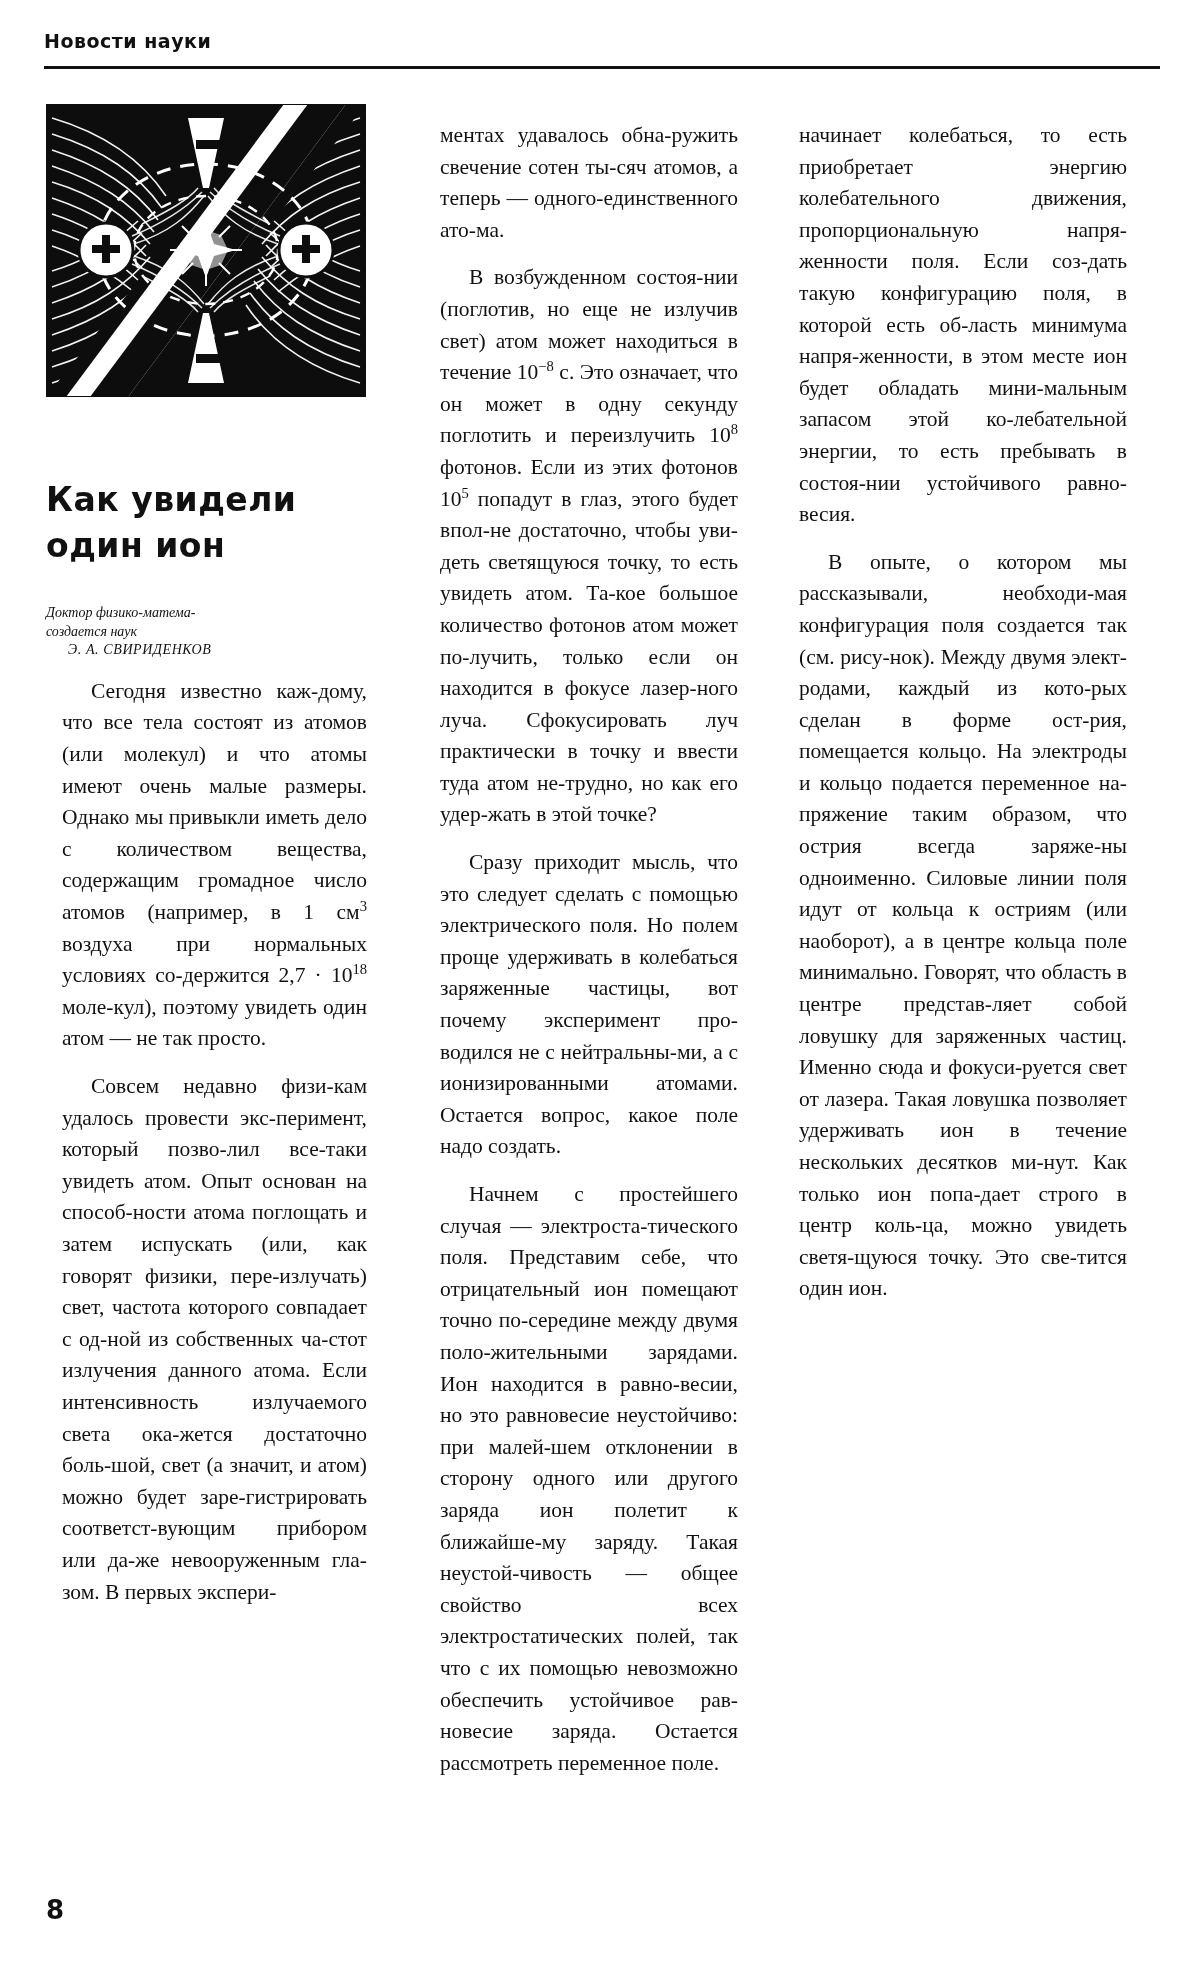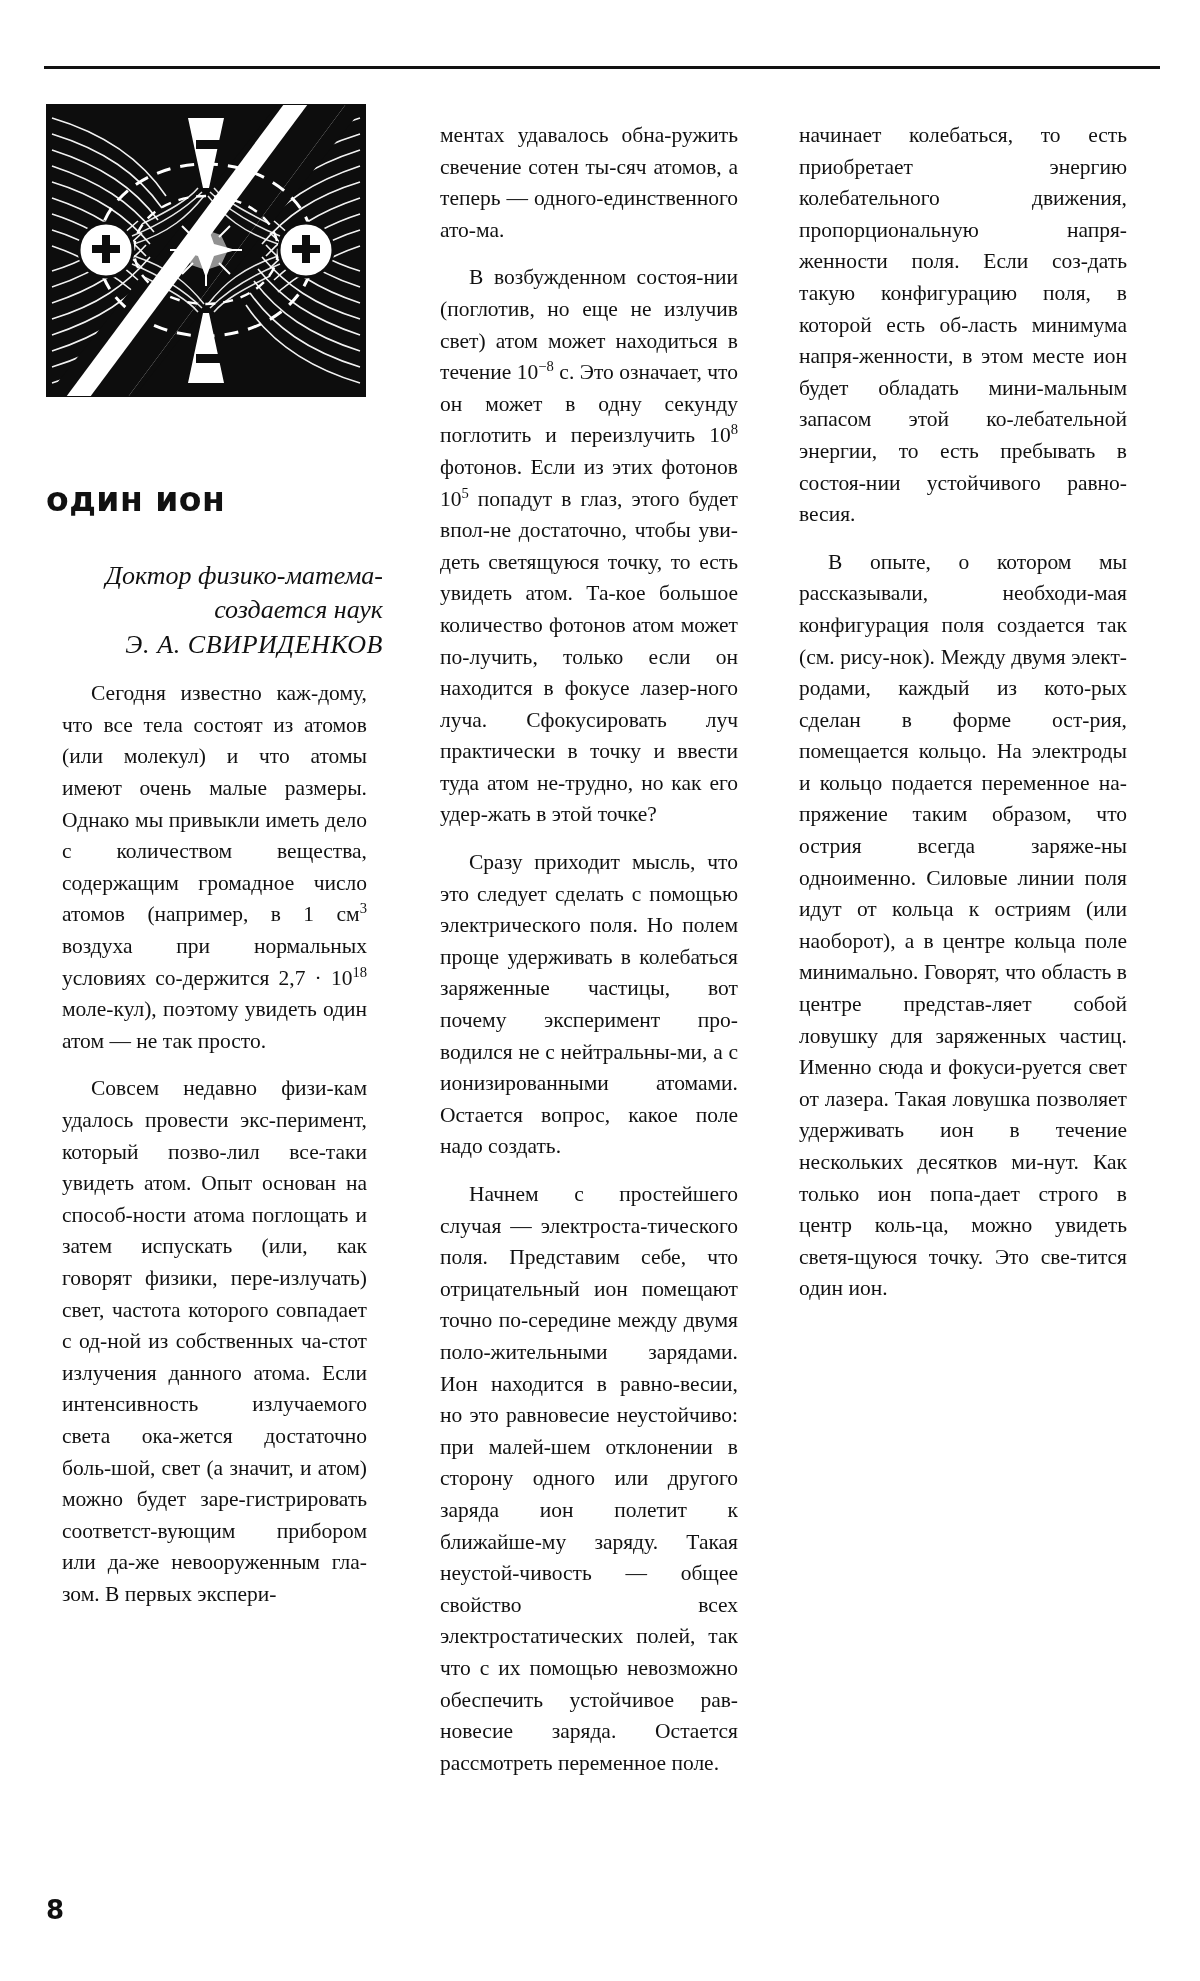--- a/index.html
+++ b/index.html
@@ -83,25 +83,25 @@
     font-size: 33px;
     line-height: 1.38;
     letter-spacing: 0.5px;
     margin: 80px 0 0 0;
     text-align: left;
     text-indent: 0;
   }
   .byline {
     font-family: "Liberation Serif", serif;
     font-style: italic;
-    font-size: 26px;
+    font-size: 14px;
     line-height: 1.33;
     margin: 36px 0 0 0;
     text-indent: 0;
-    text-align: right;
+    text-align: left;
   }
   .byline .author {
     padding-left: 22px;
     display: block;
     letter-spacing: 0.6px;
   }
   .body-start { margin-top: 42px; }
 
   sup { font-size: 0.68em; vertical-align: super; line-height: 0; }
 
@@ -114,20 +114,21 @@
     font-weight: bold;
     font-size: 26px;
     color: #111;
   }
 </style>
 </head>
 <body>
 
 <div class="page">
 
+  <div class="running-head">Новости науки</div>
   <div class="head-rule"></div>
 
   <div class="col" id="col1">
 
     <div class="illus">
       <svg width="320" height="293" viewBox="0 0 320 293" xmlns="http://www.w3.org/2000/svg">
         <rect x="0" y="0" width="320" height="293" fill="#0d0d0d"></rect>
 
         <g stroke="#ffffff" stroke-width="1.6" opacity="0.95">
 
@@ -236,20 +237,21 @@
           <line x1="173" y1="159" x2="184" y2="170"></line>
           <line x1="184" y1="122" x2="173" y2="133"></line>
           <line x1="147" y1="159" x2="136" y2="170"></line>
         </g>
 
         <rect x="0" y="0" width="320" height="293" fill="none" stroke="#0d0d0d" stroke-width="2"></rect>
       </svg>
     </div>
 
     <div class="article-title">
+      <div>Как увидели</div>
       <div>один ион</div>
     </div>
 
     <div class="byline">
       <div>Доктор физико-матема-</div>
       <div>создается наук</div>
       <span class="author">Э.  А.  СВИРИДЕНКОВ</span>
     </div>
 
     <p class="body-start">Сегодня известно каж-дому, что все тела состоят из атомов (или молекул) и что атомы имеют очень малые размеры. Однако мы привыкли иметь дело с количеством вещества, содержащим громадное число атомов (например, в 1 см<sup>3</sup> воздуха при нормальных условиях со-держится 2,7 · 10<sup>18</sup> моле-кул), поэтому увидеть один атом — не так просто.</p>

